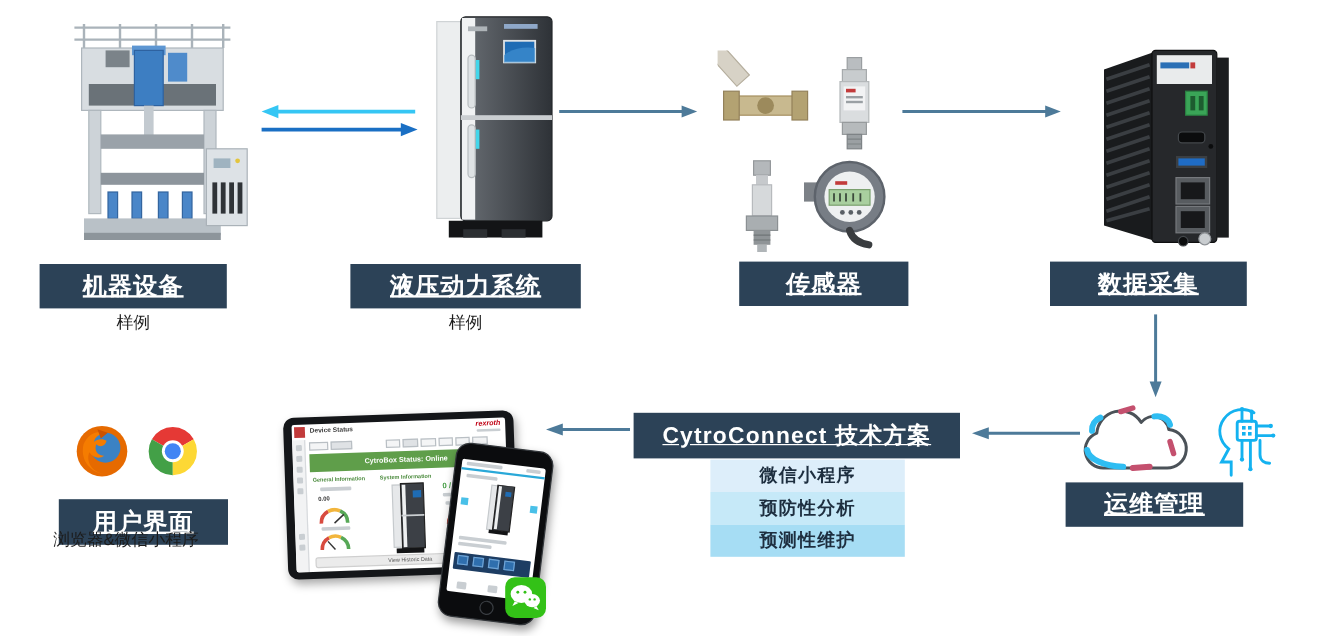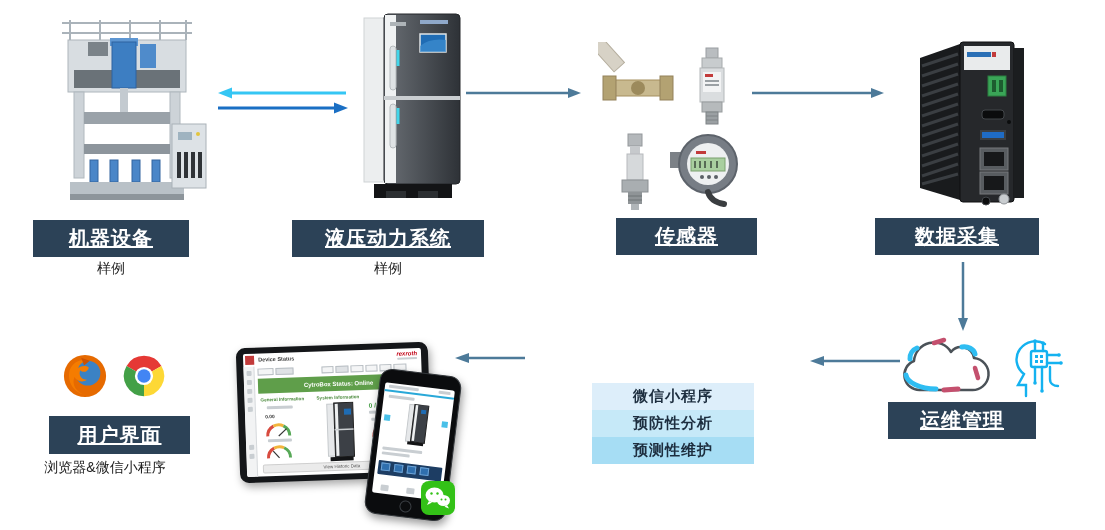--- a/index.html
+++ b/index.html
@@ -279,20 +279,23 @@
         <circle cx="42" cy="61" r="1.8"></circle>
       <circle cx="35" cy="11" r="1.8"></circle>
         <circle cx="43" cy="13" r="1.8"></circle>
     </g>
   </svg>
 
   <div class="navbox" style="left:888px;top:402px;width:148px;height:37px">
     <span>运维管理</span>
   </div>
 
+  <div class="navbox" style="left:528px;top:344px;width:272px;height:38px;font-size:19px">
+    <span>CytroConnect 技术方案</span>
+  </div>
   <div class="tier" style="top:383px;background:var(--tier1)">
     <span>微信小程序</span>
   </div>
   <div class="tier" style="top:437px;background:var(--tier3)">
     <span>预测性维护</span>
   </div>
   <div class="tier" style="top:410px;background:var(--tier2)">
     <span>预防性分析</span>
   </div>
 
@@ -306,21 +309,21 @@
     <path d="M24 24 L5.8 13.5 A21 21 0 0 1 42.2 13.5 Z" fill="#e53935"></path>
     <path d="M24 24 L5.8 13.5 A21 21 0 0 0 24 45 Z" fill="#43a047"></path>
     <path d="M24 24 L24 45 A21 21 0 0 0 42.2 13.5 Z" fill="#fdd835"></path>
     <circle cx="24" cy="24" r="9.5" fill="#ffffff"></circle>
     <circle cx="24" cy="24" r="7" fill="#4285f4"></circle>
   </svg>
 
   <div class="navbox" style="left:49px;top:416px;width:141px;height:38px">
     <span>用户界面</span>
   </div>
-  <div class="subl" style="left:10px;top:459px;width:190px">浏览器&amp;微信小程序</div>
+  <div class="subl" style="left:10px;top:441px;width:190px">浏览器&amp;微信小程序</div>
 
   <div class="tablet">
     <div class="tscreen">
 
       <div class="abs" style="left:2px;top:2px;width:9px;height:9px;background:#c23b3b"></div>
       <div class="abs" style="left:15px;top:3px;font-size:5.5px;font-weight:bold;color:#3a3a3a">Device Status</div>
       <div class="abs" style="right:4px;top:2px;font-size:6px;font-weight:bold;color:#c00014;font-style:italic">rexroth</div>
       <div class="skel" style="right:4px;top:9px;width:20px;height:2px"></div>
 
       <div class="abs" style="left:0;top:13px;bottom:0;width:11px;background:#f2f3f4;border-right:0.5px solid #d7dadd">

